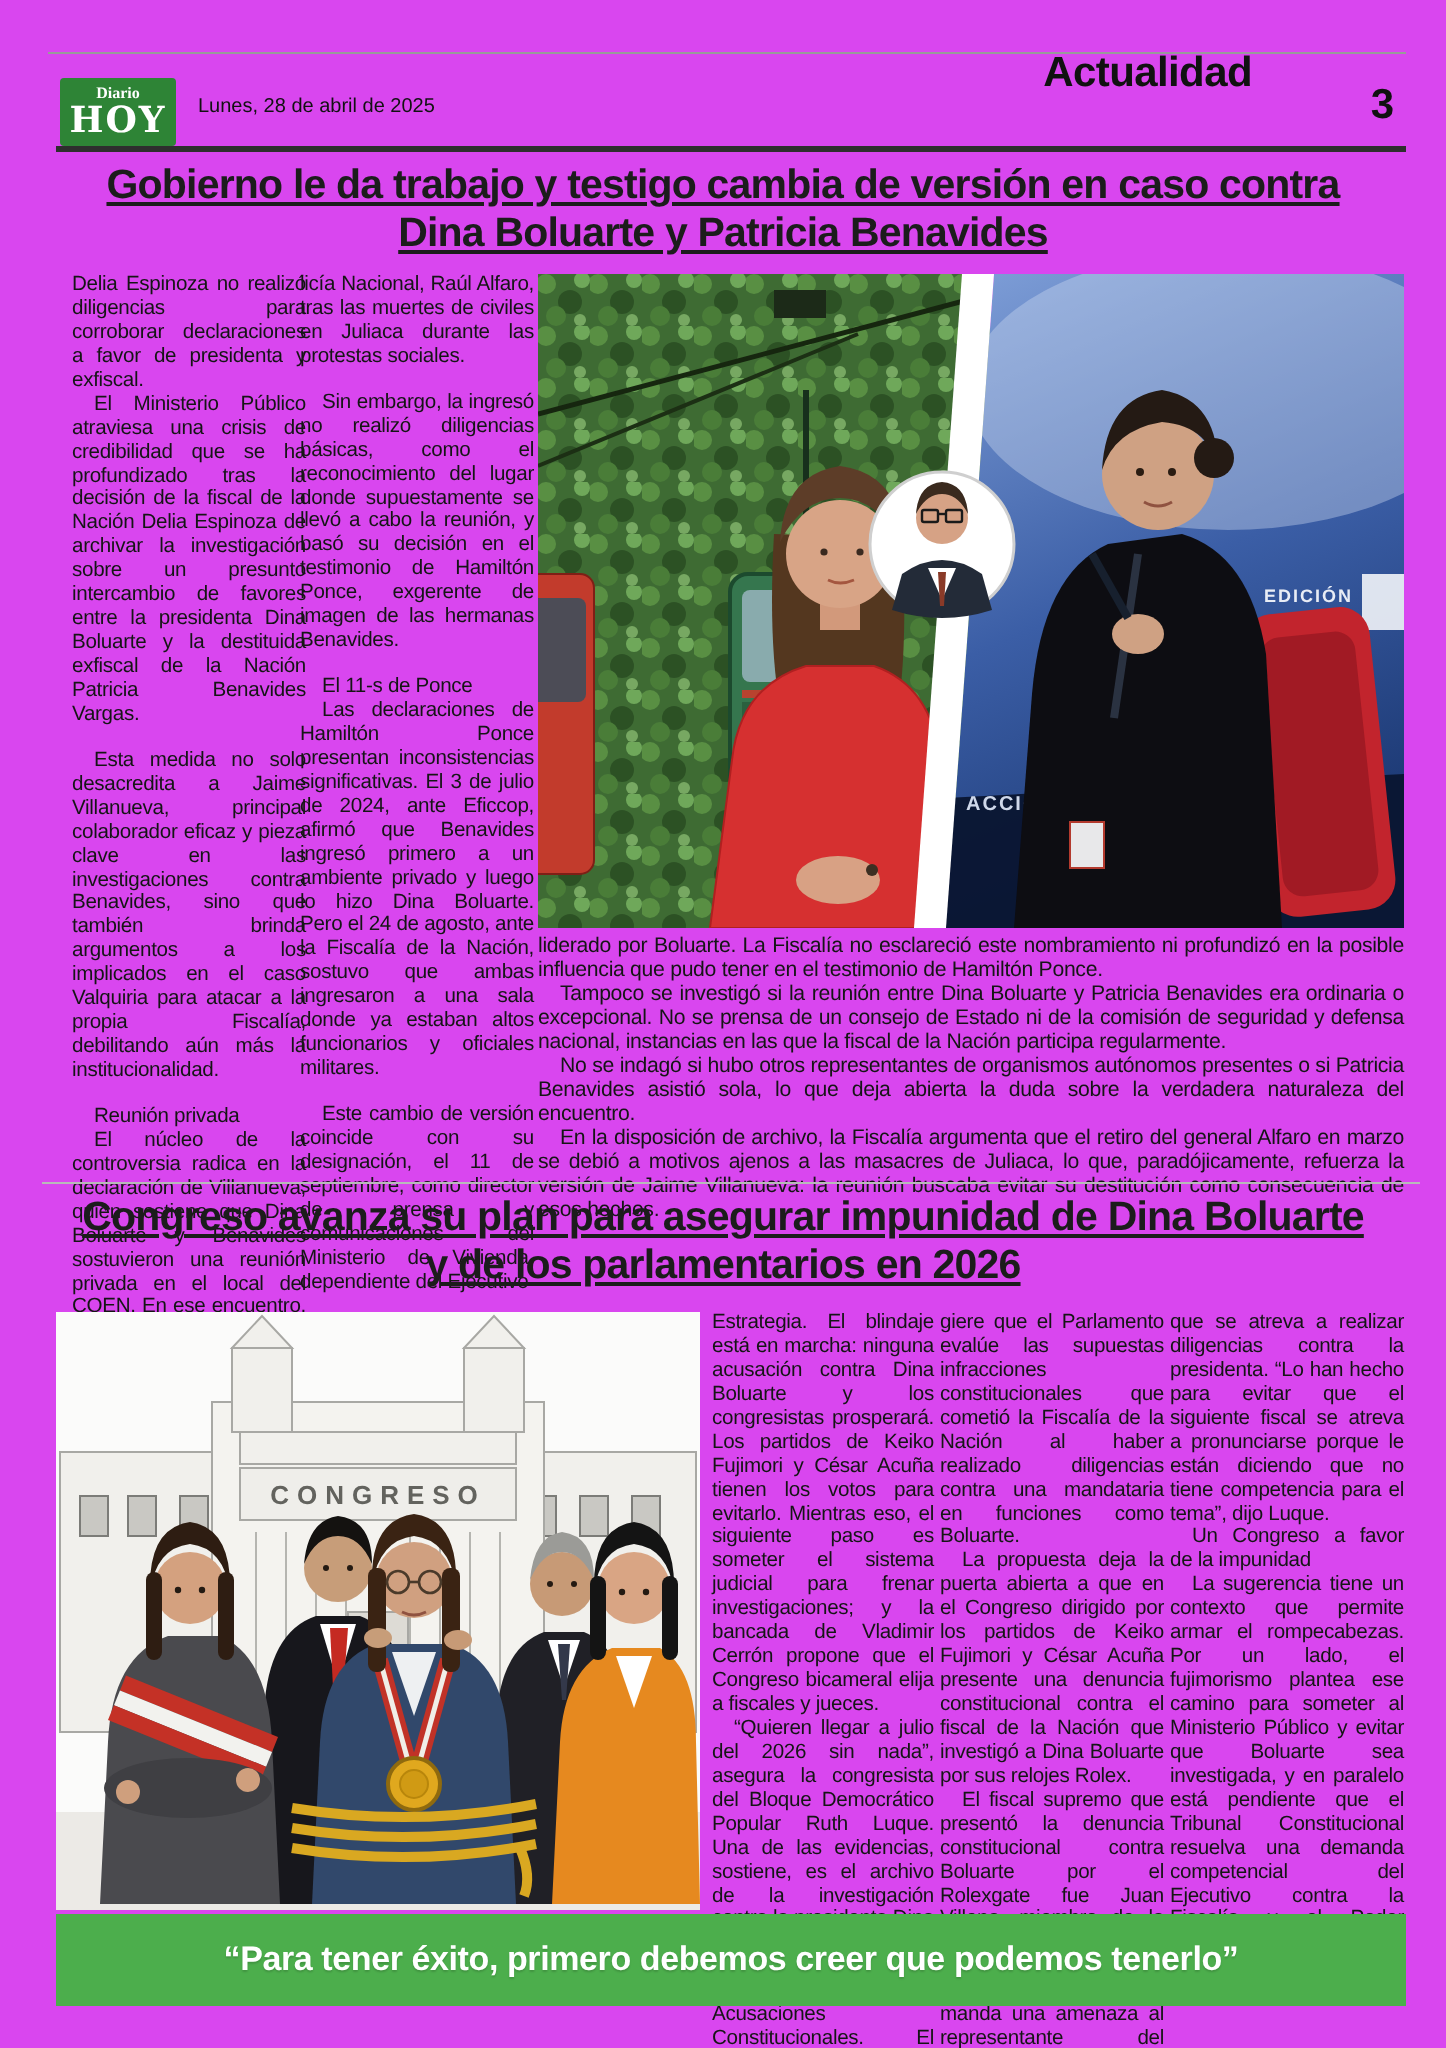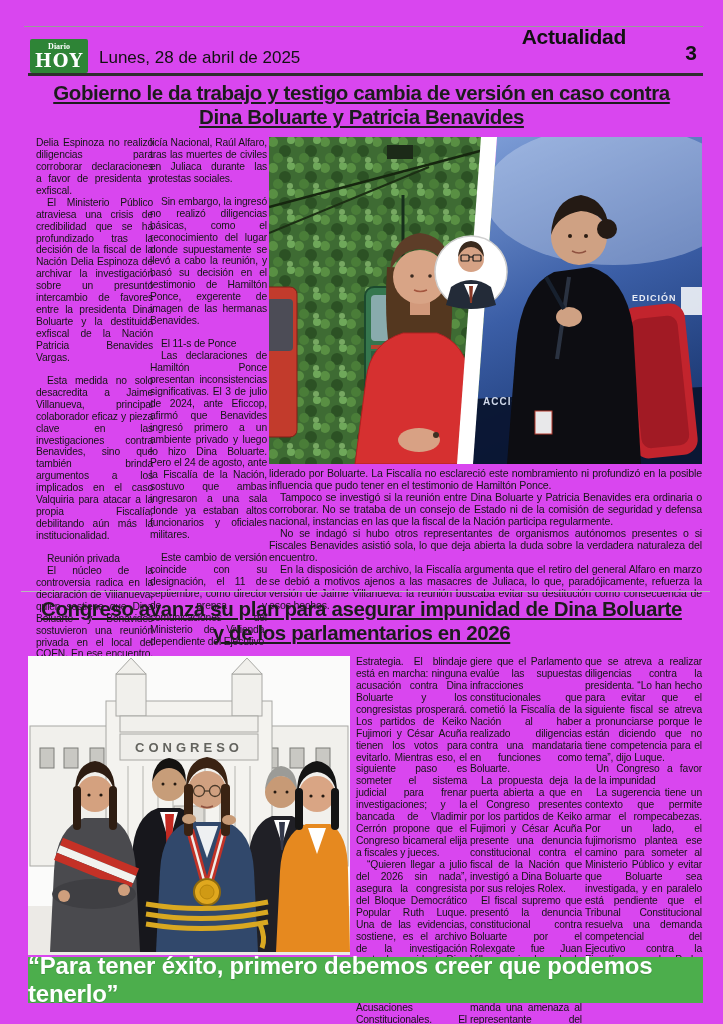--- a/index.html
+++ b/index.html
@@ -10,21 +10,21 @@
   
   .top-hairline{left:24px;top:26px;width:679px;height:0;border-top:1px solid #9a9a9a;}
   .header-rule{left:28px;top:73px;width:675px;height:3px;background:var(--rule-dark,#2e2e2e);}
   .article-divider{left:21px;top:591px;width:689px;height:0;border-top:1px solid #b9b9b9;}
 
   
   .logo{left:30px;top:39px;width:58px;height:34px;background:var(--logo-green,#2e8436);border-radius:2px;
         display:flex;flex-direction:column;align-items:center;justify-content:center;}
   .logo-top{font-family:"Liberation Serif",serif;font-weight:bold;color:#fff;font-size:8px;line-height:8px;}
   .logo-main{font-family:"DejaVu Serif",serif;font-weight:bold;color:#fff;font-size:18px;line-height:19px;letter-spacing:1px;}
-  .date{left:99px;top:48px;font-size:17px;color:#111;}
+  .date{left:99px;top:48px;font-size:10px;color:#111;}
   .section{right:97px;top:25px;font-size:21px;font-weight:bold;color:#111;letter-spacing:-0.3px;}
   .pagenum{right:26px;top:41px;font-size:21px;font-weight:bold;color:#111;}
 
   
   .headline{left:40px;width:643px;text-align:center;font-weight:bold;color:#1c1c1c;
             font-size:20.5px;line-height:1.18;letter-spacing:-0.4px;text-decoration:underline;}
   .h1-pos{top:81px;}
   .h2-pos{top:597px;}
 
   
@@ -39,21 +39,21 @@
   .a2c2{left:470px;top:656px;width:112px;}
   .a2c3{left:585px;top:656px;width:117px;}
 
   
   .photo{left:269px;top:137px;width:433px;height:407px;}
   .illustration{left:28px;top:656px;width:322px;height:299px;}
 
   
   .banner{left:28px;top:957px;width:675px;height:46px;background:var(--banner-green,#4cae4c);
           display:flex;align-items:center;justify-content:center;}
-  .banner-text{color:#fff;font-weight:bold;font-size:24px;letter-spacing:-0.2px;text-shadow:0 1px 1px rgba(0,0,0,0.15);}
+  .banner-text{color:#fff;font-weight:bold;font-size:17px;letter-spacing:-0.2px;text-shadow:0 1px 1px rgba(0,0,0,0.15);}
 
   svg{display:block;}
 </style>
 </head>
 <body>
 
 <div class="page">
 
   <div class="abs top-hairline"></div>
 
@@ -173,22 +173,22 @@
           <path d="M189,120 Q190,105 202,104 Q214,105 215,120 Q210,110 202,110 Q194,110 189,120 Z" fill="#3a2a1e"></path>
           <rect x="192" y="118" width="8" height="6" rx="1" fill="none" stroke="#1a1a1a" stroke-width="1.2"></rect>
           <rect x="204" y="118" width="8" height="6" rx="1" fill="none" stroke="#1a1a1a" stroke-width="1.2"></rect>
           <path d="M200,120 L204,120" stroke="#1a1a1a" stroke-width="1.2"></path>
         </g>
       </svg>
     </div>
 
     <div class="abs col a1bottom">
       <p class="noindent">liderado por Boluarte. La Fiscalía no esclareció este nombramiento ni profundizó en la posible influencia que pudo tener en el testimonio de Hamiltón Ponce.</p>
-      <p>Tampoco se investigó si la reunión entre Dina Boluarte y Patricia Benavides era ordinaria o corroborar. No se trataba de un consejo de Estado ni de la comisión de seguridad y defensa nacional, instancias en las que la fiscal de la Nación participa regularmente.</p>
-      <p>No se indagó si hubo otros representantes de organismos autónomos presentes o si Fiscales Benavides asistió sola, lo que deja abierta la duda sobre la verdadera naturaleza del encuentro.</p>
+      <p>Tampoco se investigó si la reunión entre Dina Boluarte y Patricia Benavides era ordinaria o excepcional. No se prensa de un consejo de Estado ni de la comisión de seguridad y defensa nacional, instancias en las que la fiscal de la Nación participa regularmente.</p>
+      <p>No se indagó si hubo otros representantes de organismos autónomos presentes o si Patricia Benavides asistió sola, lo que deja abierta la duda sobre la verdadera naturaleza del encuentro.</p>
       <p>En la disposición de archivo, la Fiscalía argumenta que el retiro del general Alfaro en marzo se debió a motivos ajenos a las masacres de Juliaca, lo que, paradójicamente, refuerza la versión de Jaime Villanueva: la reunión buscaba evitar su destitución como consecuencia de esos hechos.</p>
     </div>
   </div>
 
   <div class="abs article-divider"></div>
 
   <div>
     <div class="abs headline h2-pos">Congreso avanza su plan para asegurar impunidad de Dina Boluarte y de los parlamentarios en 2026</div>
 
     <div class="abs illustration">
@@ -304,21 +304,21 @@
         </g>
       </svg>
     </div>
 
     <div class="abs col a2c1">
       <p class="noindent">Estrategia. El blindaje está en marcha: ninguna acusación contra Dina Boluarte y los congresistas prosperará. Los partidos de Keiko Fujimori y César Acuña tienen los votos para evitarlo. Mientras eso, el siguiente paso es someter el sistema judicial para frenar investigaciones; y la bancada de Vladimir Cerrón propone que el Congreso bicameral elija a fiscales y jueces.</p>
       <p>“Quieren llegar a julio del 2026 sin nada”, asegura la congresista del Bloque Democrático Popular Ruth Luque. Una de las evidencias, sostiene, es el archivo de la investigación contra la presidenta Dina Boluarte por el caso Rolexgate en la Subcomisión de Acusaciones Constitucionales. El informe final, que fue elaborado por la legisladora fujimorista Nilza Chacón, además de desestimar esta denuncia constitucional, su-</p>
     </div>
     <div class="abs col a2c2">
       <p class="noindent">giere que el Parlamento evalúe las supuestas infracciones constitucionales que cometió la Fiscalía de la Nación al haber realizado diligencias contra una mandataria en funciones como Boluarte.</p>
-      <p>La propuesta deja la puerta abierta a que en el Congreso presentes por los partidos de Keiko Fujimori y César Acuña presente una denuncia constitucional contra el fiscal de la Nación que investigó a Dina Boluarte por sus relojes Rolex.</p>
+      <p>La propuesta deja la puerta abierta a que en el Congreso dirigido por los partidos de Keiko Fujimori y César Acuña presente una denuncia constitucional contra el fiscal de la Nación que investigó a Dina Boluarte por sus relojes Rolex.</p>
       <p>El fiscal supremo que presentó la denuncia constitucional contra Boluarte por el Rolexgate fue Juan Villena, miembro de la Junta de Fiscales Supremos.</p>
       <p>El informe fujimorista manda una amenaza al representante del Ministerio Público</p>
     </div>
     <div class="abs col a2c3">
       <p class="noindent">que se atreva a realizar diligencias contra la presidenta. “Lo han hecho para evitar que el siguiente fiscal se atreva a pronunciarse porque le están diciendo que no tiene competencia para el tema”, dijo Luque.</p>
       <p>Un Congreso a favor de la impunidad</p>
       <p>La sugerencia tiene un contexto que permite armar el rompecabezas. Por un lado, el fujimorismo plantea ese camino para someter al Ministerio Público y evitar que Boluarte sea investigada, y en paralelo está pendiente que el Tribunal Constitucional resuelva una demanda competencial del Ejecutivo contra la Fiscalía y el Poder Judicial, que apunta a volver intocable a un jefe de Estado en funciones.</p>
     </div>
   </div>
 

